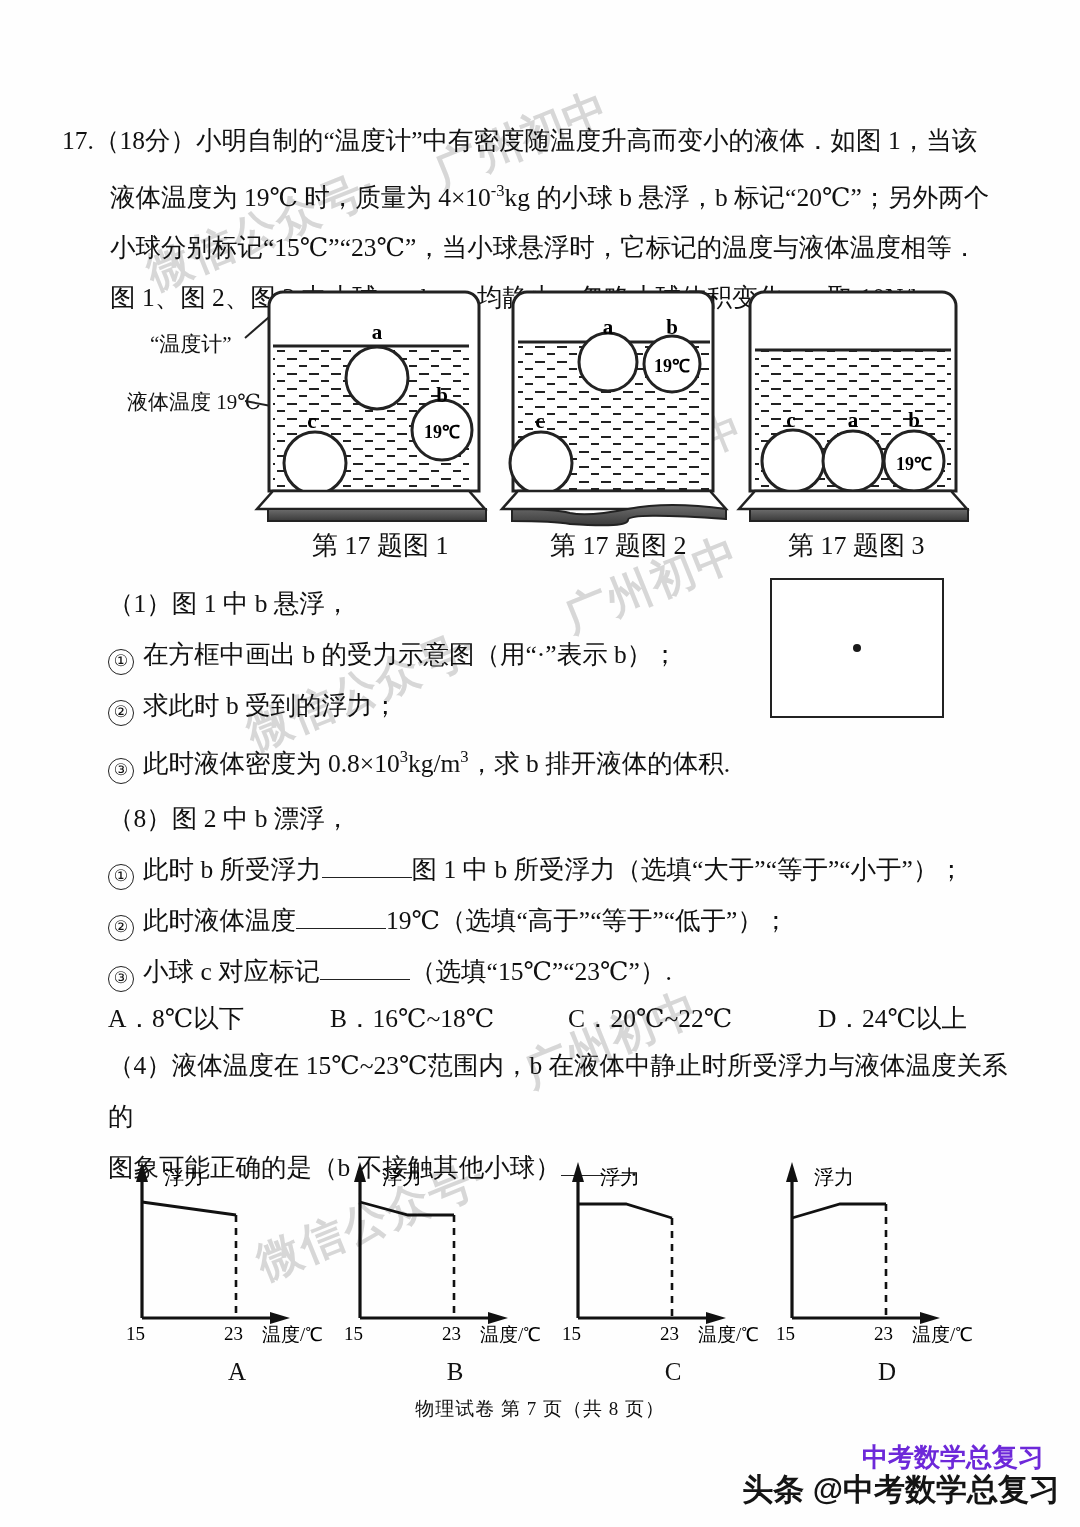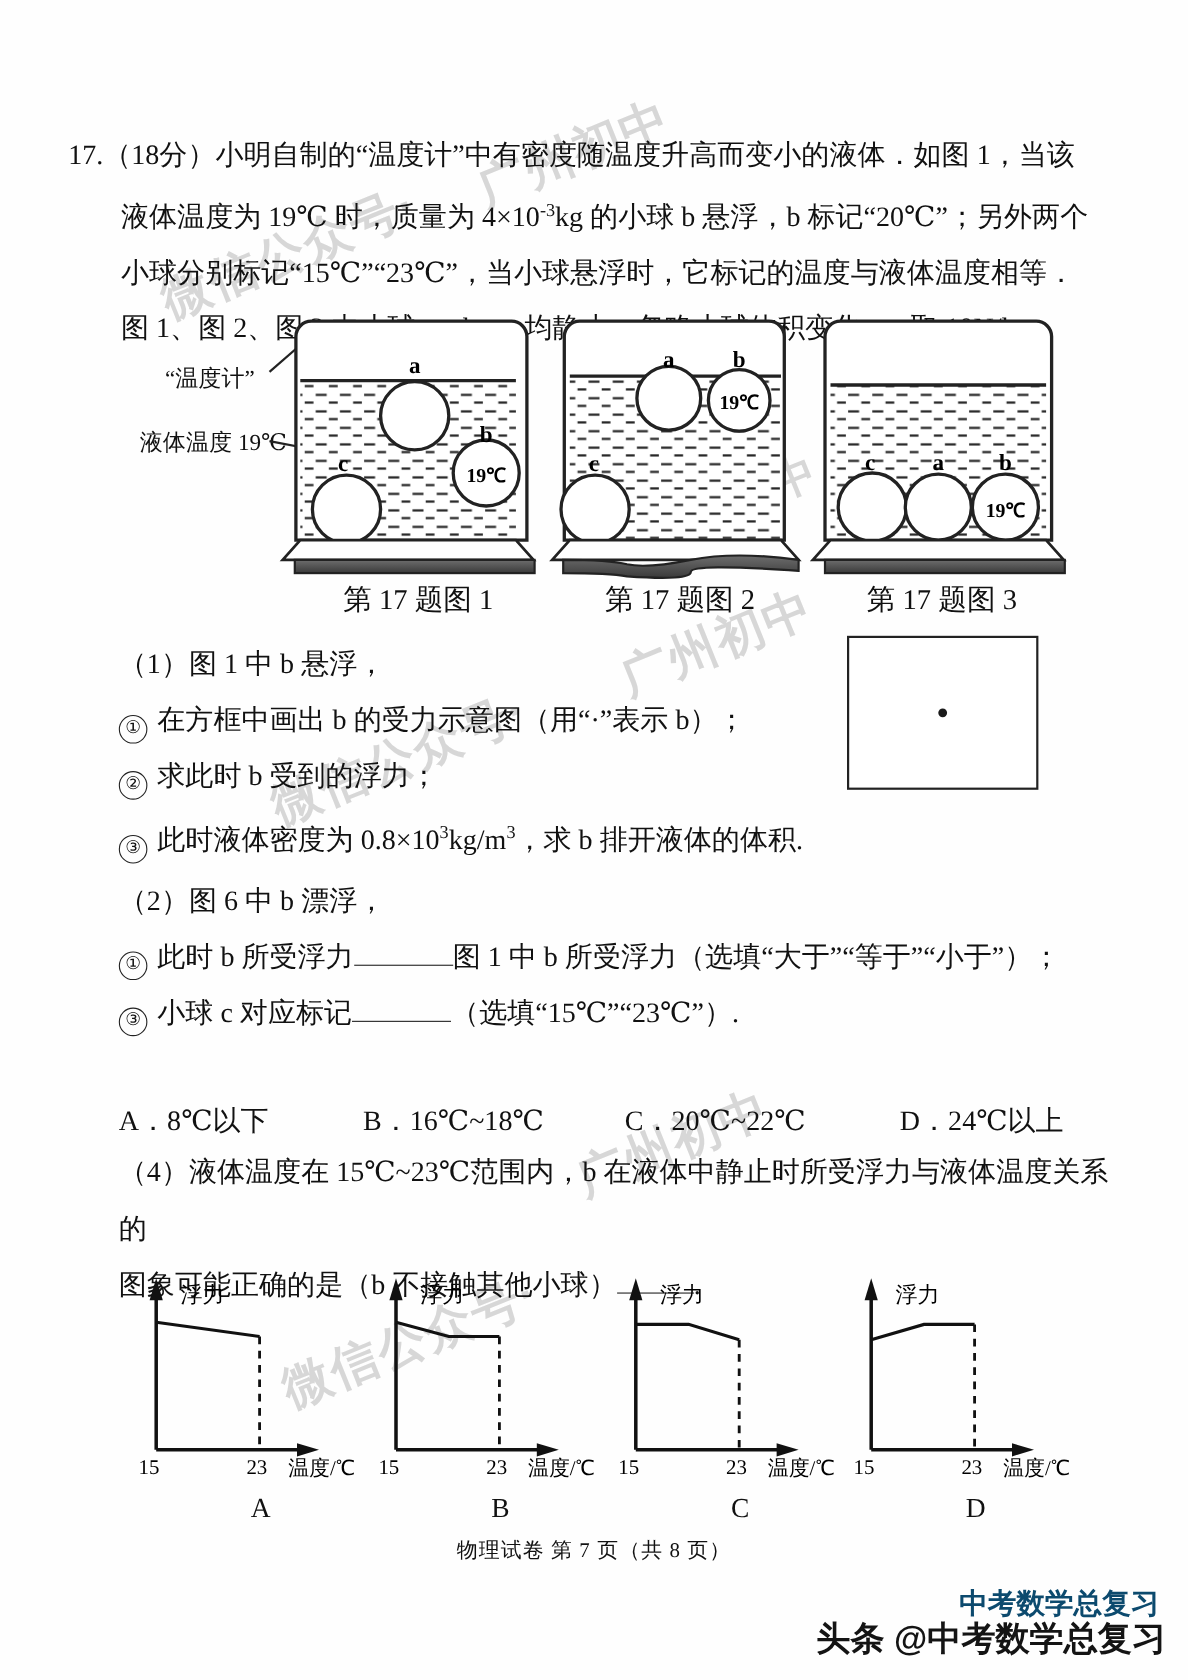--- a/index.html
+++ b/index.html
@@ -100,22 +100,22 @@
 
   
   .brand{
     position:absolute;right:20px;bottom:16px;
     display:flex;align-items:center;gap:10px;
     font-size:31px;font-weight:bold;
     font-family:"Liberation Sans","DejaVu Sans",sans-serif;
     color:#141414;white-space:nowrap;
   }
   .brand .wechat-ghost{
-    position:absolute;right:6px;bottom:36px;
-    font-size:26px;color:#0c4a6e;font-weight:bold;white-space:nowrap;
+    position:absolute;right:16px;bottom:36px;
+    font-size:26px;color:#6d28d9;font-weight:bold;white-space:nowrap;
     font-family:"Liberation Sans",sans-serif;
   }
 </style>
 </head>
 <body>
 
 <div class="page">
 
   <div class="wm wm1">微信公众号·</div>
   <div class="wm wm2">广州初中</div>
@@ -228,26 +228,29 @@
     </div>
 
     <div class="row">
       <span class="circ">②</span><span>求此时 b 受到的浮力；</span>
     </div>
 
     <div class="row">
       <span class="circ">③</span><span>此时液体密度为 0.8×10</span><sup>3</sup><span>kg/m</span><sup>3</sup><span>，求 b 排开液体的体积.</span>
     </div>
 
-    <div class="row" style="margin-top:4px;">（2）图 6 中 b 漂浮，</div>
+    <div class="row" style="margin-top:4px;">（8）图 2 中 b 漂浮，</div>
 
     <div class="row">
       <span class="circ">①</span><span>此时 b 所受浮力</span><span class="blank b90"></span><span>图 1 中 b 所受浮力（选填“大于”“等于”“小于”）；</span>
     </div>
 
+    <div class="row">
+      <span class="circ">②</span><span>此时液体温度</span><span class="blank b90"></span><span>19℃（选填“高于”“等于”“低于”）；</span>
+    </div>
 
     <div class="row">
       <span class="circ">③</span><span>小球 c 对应标记</span><span class="blank b90"></span><span>（选填“15℃”“23℃”）.</span>
     </div>
 
   </div>
 
   <div class="mc" style="top:1001px;">
     <span class="opt" style="width:222px;"><span>A．</span><span>8℃以下</span></span><span class="opt" style="width:238px;"><span>B．</span><span>16℃~18℃</span></span><span class="opt" style="width:250px;"><span>C．</span><span>20℃~22℃</span></span><span class="opt"><span>D．</span><span>24℃以上</span></span>
   </div>

